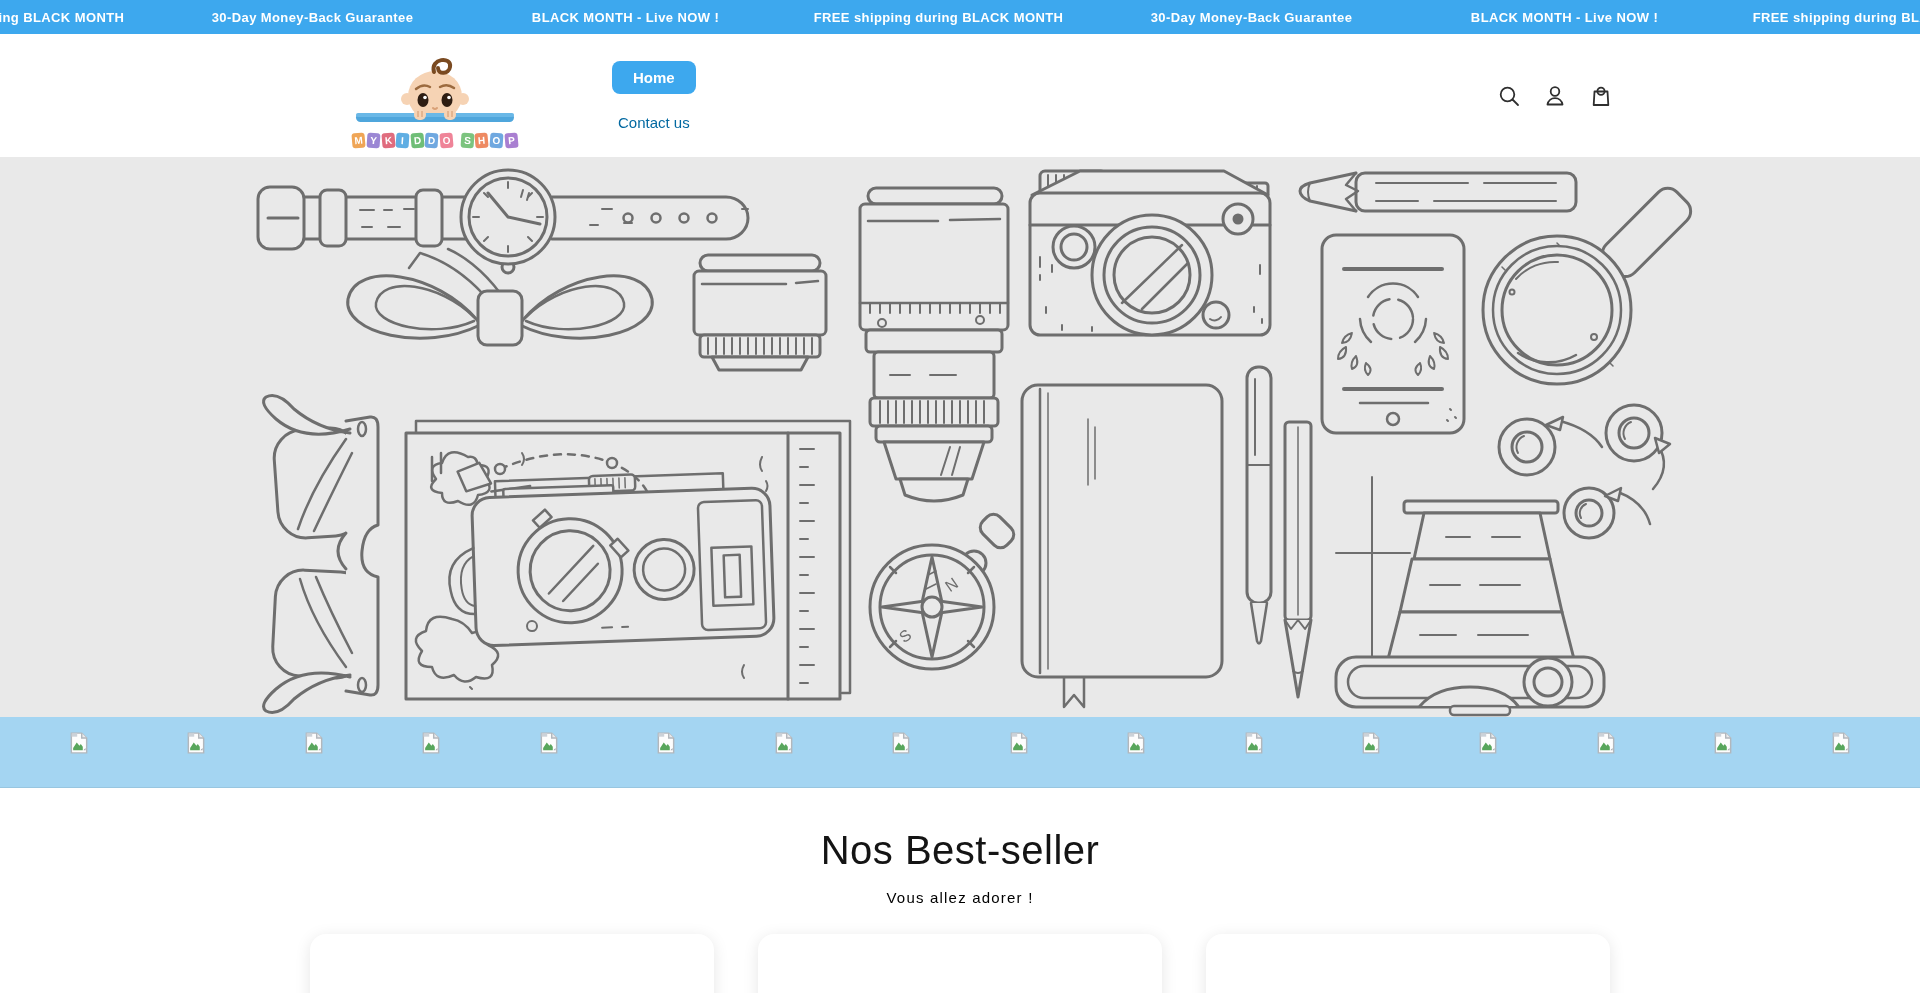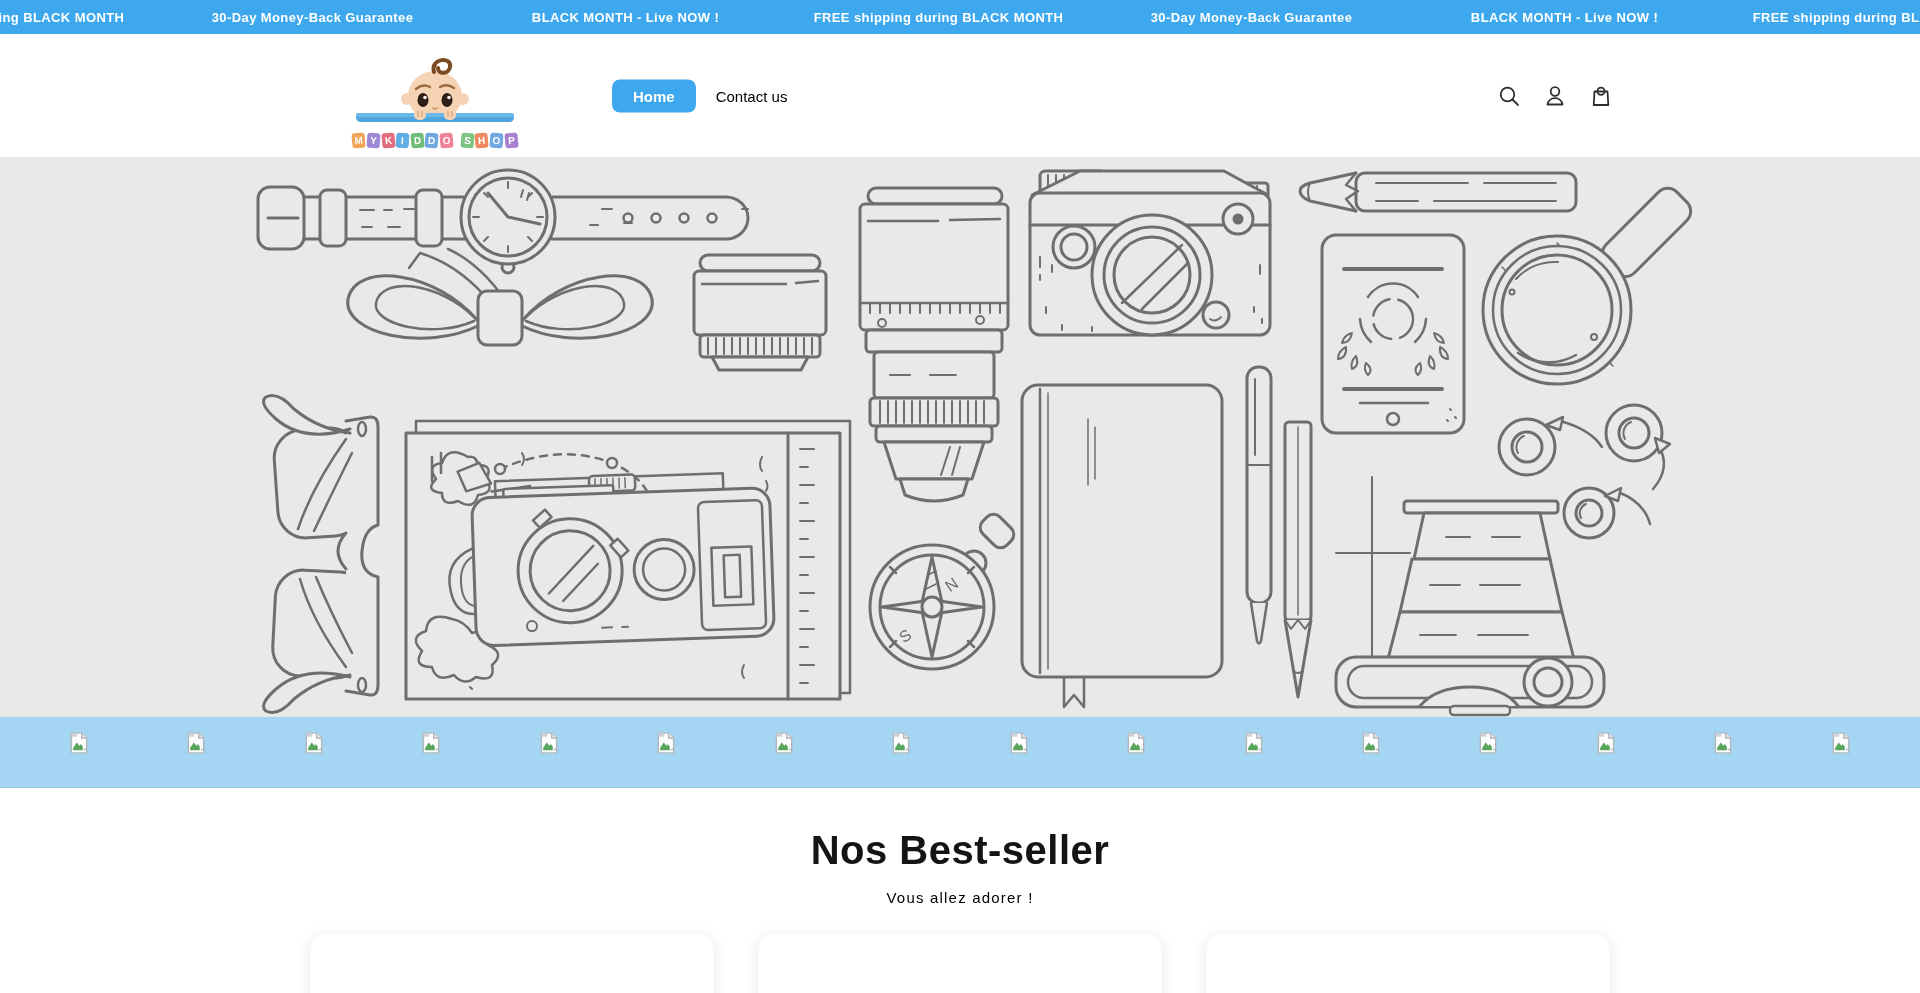--- a/index.html
+++ b/index.html
@@ -22,47 +22,47 @@
   .logo{position:absolute;left:350px;top:20px;width:170px;cursor:pointer;}
   .logo-letters{display:flex;justify-content:center;margin-top:1px;}
   .blk{
     width:13px;height:15px;border-radius:3px;margin:0 .8px;color:#fff;
     font-size:10px;font-weight:bold;display:flex;align-items:center;justify-content:center;
   }
   .blk:nth-child(odd){transform:rotate(-5deg);}
   .blk:nth-child(even){transform:rotate(4deg);}
   .blk:nth-child(8){margin-left:7px;}
   nav{position:absolute;left:612px;top:50%;transform:translateY(-50%);
-      display:flex;align-items:center;gap:20px;}
+      display:flex;align-items:center;gap:20px;flex-direction:column;}
   .nav-home{
     background:#3DA8EE;color:#fff;font-size:15px;font-weight:bold;
     padding:8px 21px;border-radius:8px;border:none;cursor:pointer;
     font-family:"Liberation Sans",sans-serif;
   }
-  .nav-link{color:#000000;font-size:15px;text-decoration:none;cursor:pointer;}
+  .nav-link{color:#0369a1;font-size:15px;text-decoration:none;cursor:pointer;}
   .header-icons{position:absolute;right:306px;top:50%;transform:translateY(-50%);
       display:flex;gap:20px;}
   .icon-btn{width:26px;height:26px;background:none;border:none;padding:0;cursor:pointer;}
   .icon-btn svg{display:block;}
   
   .hero{height:560px;background:#E9E9E9;overflow:hidden;}
   .hero svg{display:block;}
   .hero .ln{stroke:#6E6E6E;stroke-width:3;fill:none;stroke-linecap:round;stroke-linejoin:round;}
   .hero .f{fill:#E9E9E9;}
   
   .strip{
     height:71px;background:#A4D5F2;display:flex;justify-content:space-between;
     align-items:flex-start;padding:15px 70px 0;box-sizing:border-box;
     box-shadow:inset 0 -1px 0 rgba(0,0,0,.07);
   }
   .strip svg{display:block;}
   
   .bestsellers{text-align:center;padding-top:40px;}
   .bestsellers h2{
-    margin:0;font-size:40px;font-weight:700;color:#141414;letter-spacing:.5px;
+    margin:0;font-size:40px;font-weight:400;color:#141414;letter-spacing:.5px;
   }
   .bestsellers .subtitle{
     margin:16px 0 0;font-size:15px;color:#000000;letter-spacing:1.2px;
   }
   .cards{display:flex;justify-content:center;gap:44px;margin-top:28px;}
   .card{
     width:404px;height:300px;background:#fff;border-radius:16px;cursor:pointer;
     box-shadow:0 3px 16px rgba(0,0,0,.10);
   }
 </style>

